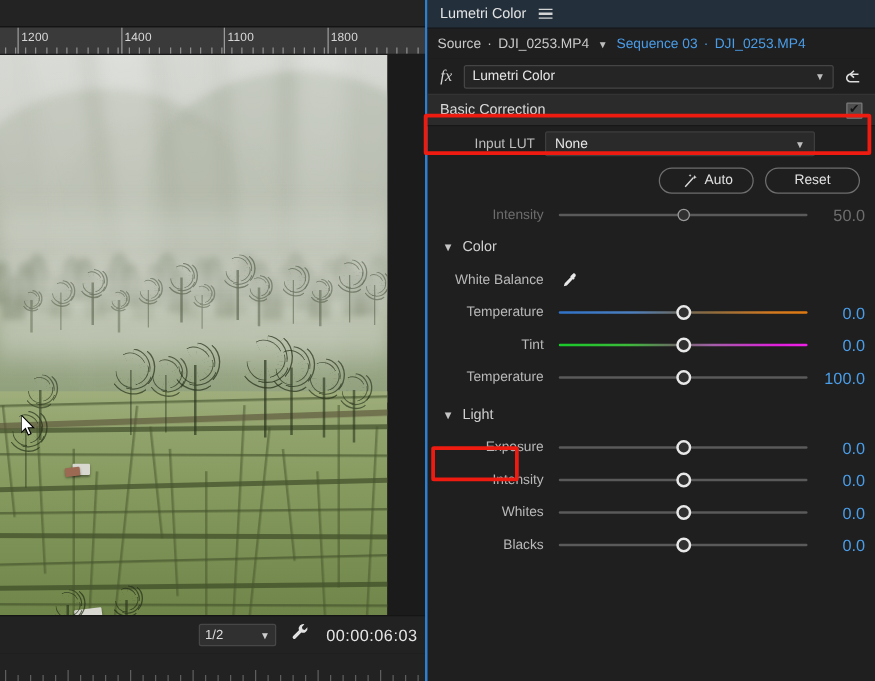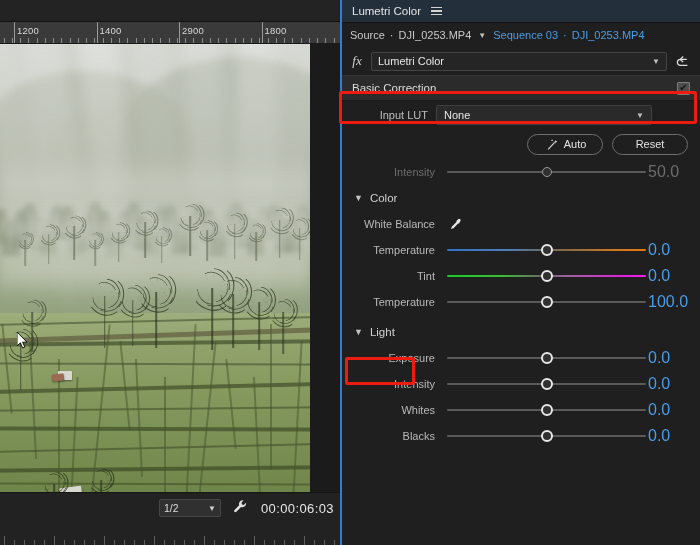--- a/index.html
+++ b/index.html
@@ -142,21 +142,21 @@
   }
   .chk {
     width:13px; height:13px; background:#4e4e4e; border:1px solid #7b7b7b;
     border-radius:1px; display:flex; align-items:center; justify-content:center;
     font-size:10px; color:#141414; line-height:1;
   }
 
   .row { height:26px; display:flex; align-items:center; font-size:11px; color:#bdbdbd; }
   .row .lbl { width:105px; text-align:right; padding-right:12px; color:#b9b9b9;padding-left:21px; }
   .row.dim .lbl, .row.dim .val { color:#6d6d6d; }
-  .row .val { width:52px; padding-right:8px; color:#4a9de8; font-size:16px; }
+  .row .val { width:52px; text-align:right; padding-right:8px; color:#4a9de8; font-size:13px; }
 
   .lutrow { height:28px; display:flex; align-items:center; padding-left:8px; gap:8px; }
   .lutrow .lbl { font-size:11px; color:#bdbdbd; width:78px; text-align:right; }
   .lut-field {
     width:216px; height:20px; background:#2a2a2a; border:1px solid #3e3e3e;
     border-radius:2px; display:flex; align-items:center; justify-content:space-between;
     padding:0 7px; font-size:11px; color:#e6e6e6;
   }
   .lut-field .chev { font-size:8px; color:#bdbdbd; }
 
@@ -198,21 +198,21 @@
   <div class="monitor">
 
     <div class="mon-topbar"></div>
 
     <div class="ruler" id="ruler">
         <div class="tick-major" style="left: 14px;"></div>
         <div class="tick-label" style="left: 14px;">1200</div>
         <div class="tick-major" style="left: 96.5px;"></div>
         <div class="tick-label" style="left: 96.5px;">1400</div>
         <div class="tick-major" style="left: 179px;"></div>
-        <div class="tick-label" style="left: 179px;">2900</div>
+        <div class="tick-label" style="left: 179px;">1100</div>
         <div class="tick-major" style="left: 261.5px;"></div>
         <div class="tick-label" style="left: 261.5px;">1800</div>
         <div class="tick-minor" style="left: 3.5px;"></div>
         <div class="tick-minor" style="left: 11.75px;"></div>
         <div class="tick-minor" style="left: 20px;"></div>
         <div class="tick-minor" style="left: 28.25px;"></div>
         <div class="tick-minor" style="left: 36.5px;"></div>
         <div class="tick-minor" style="left: 44.75px;"></div>
         <div class="tick-minor" style="left: 53px;"></div>
         <div class="tick-minor" style="left: 61.25px;"></div>

